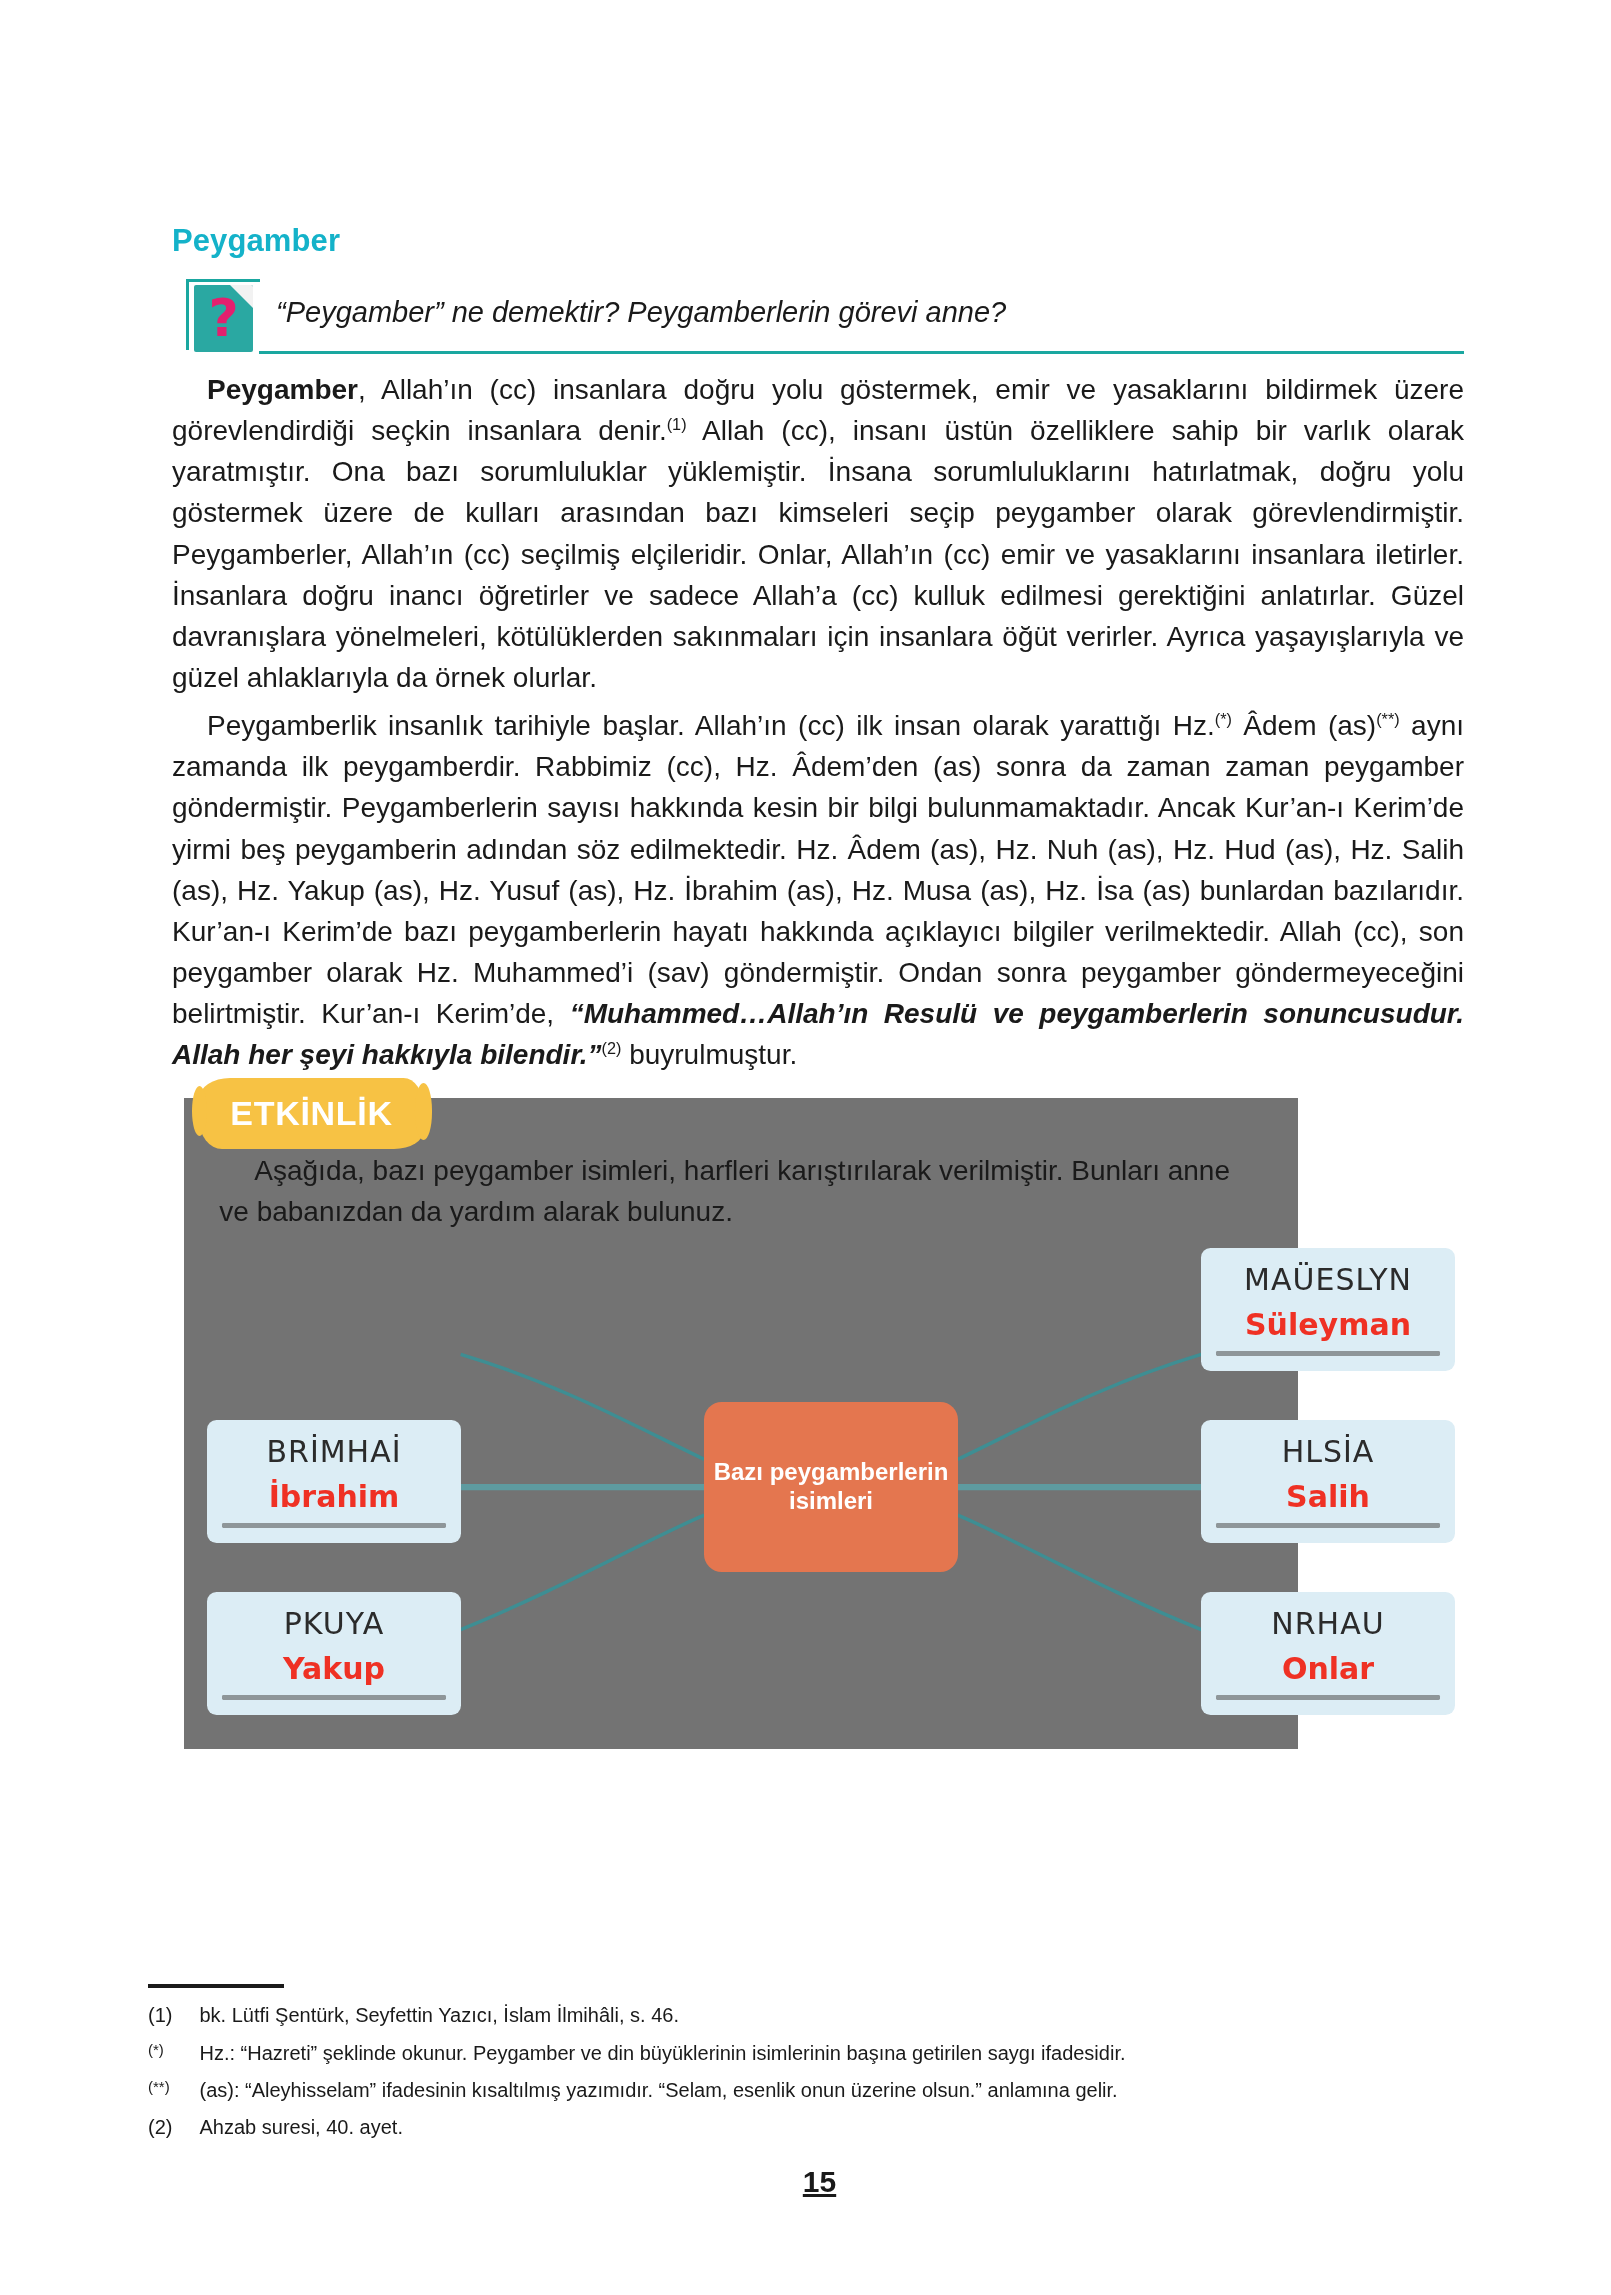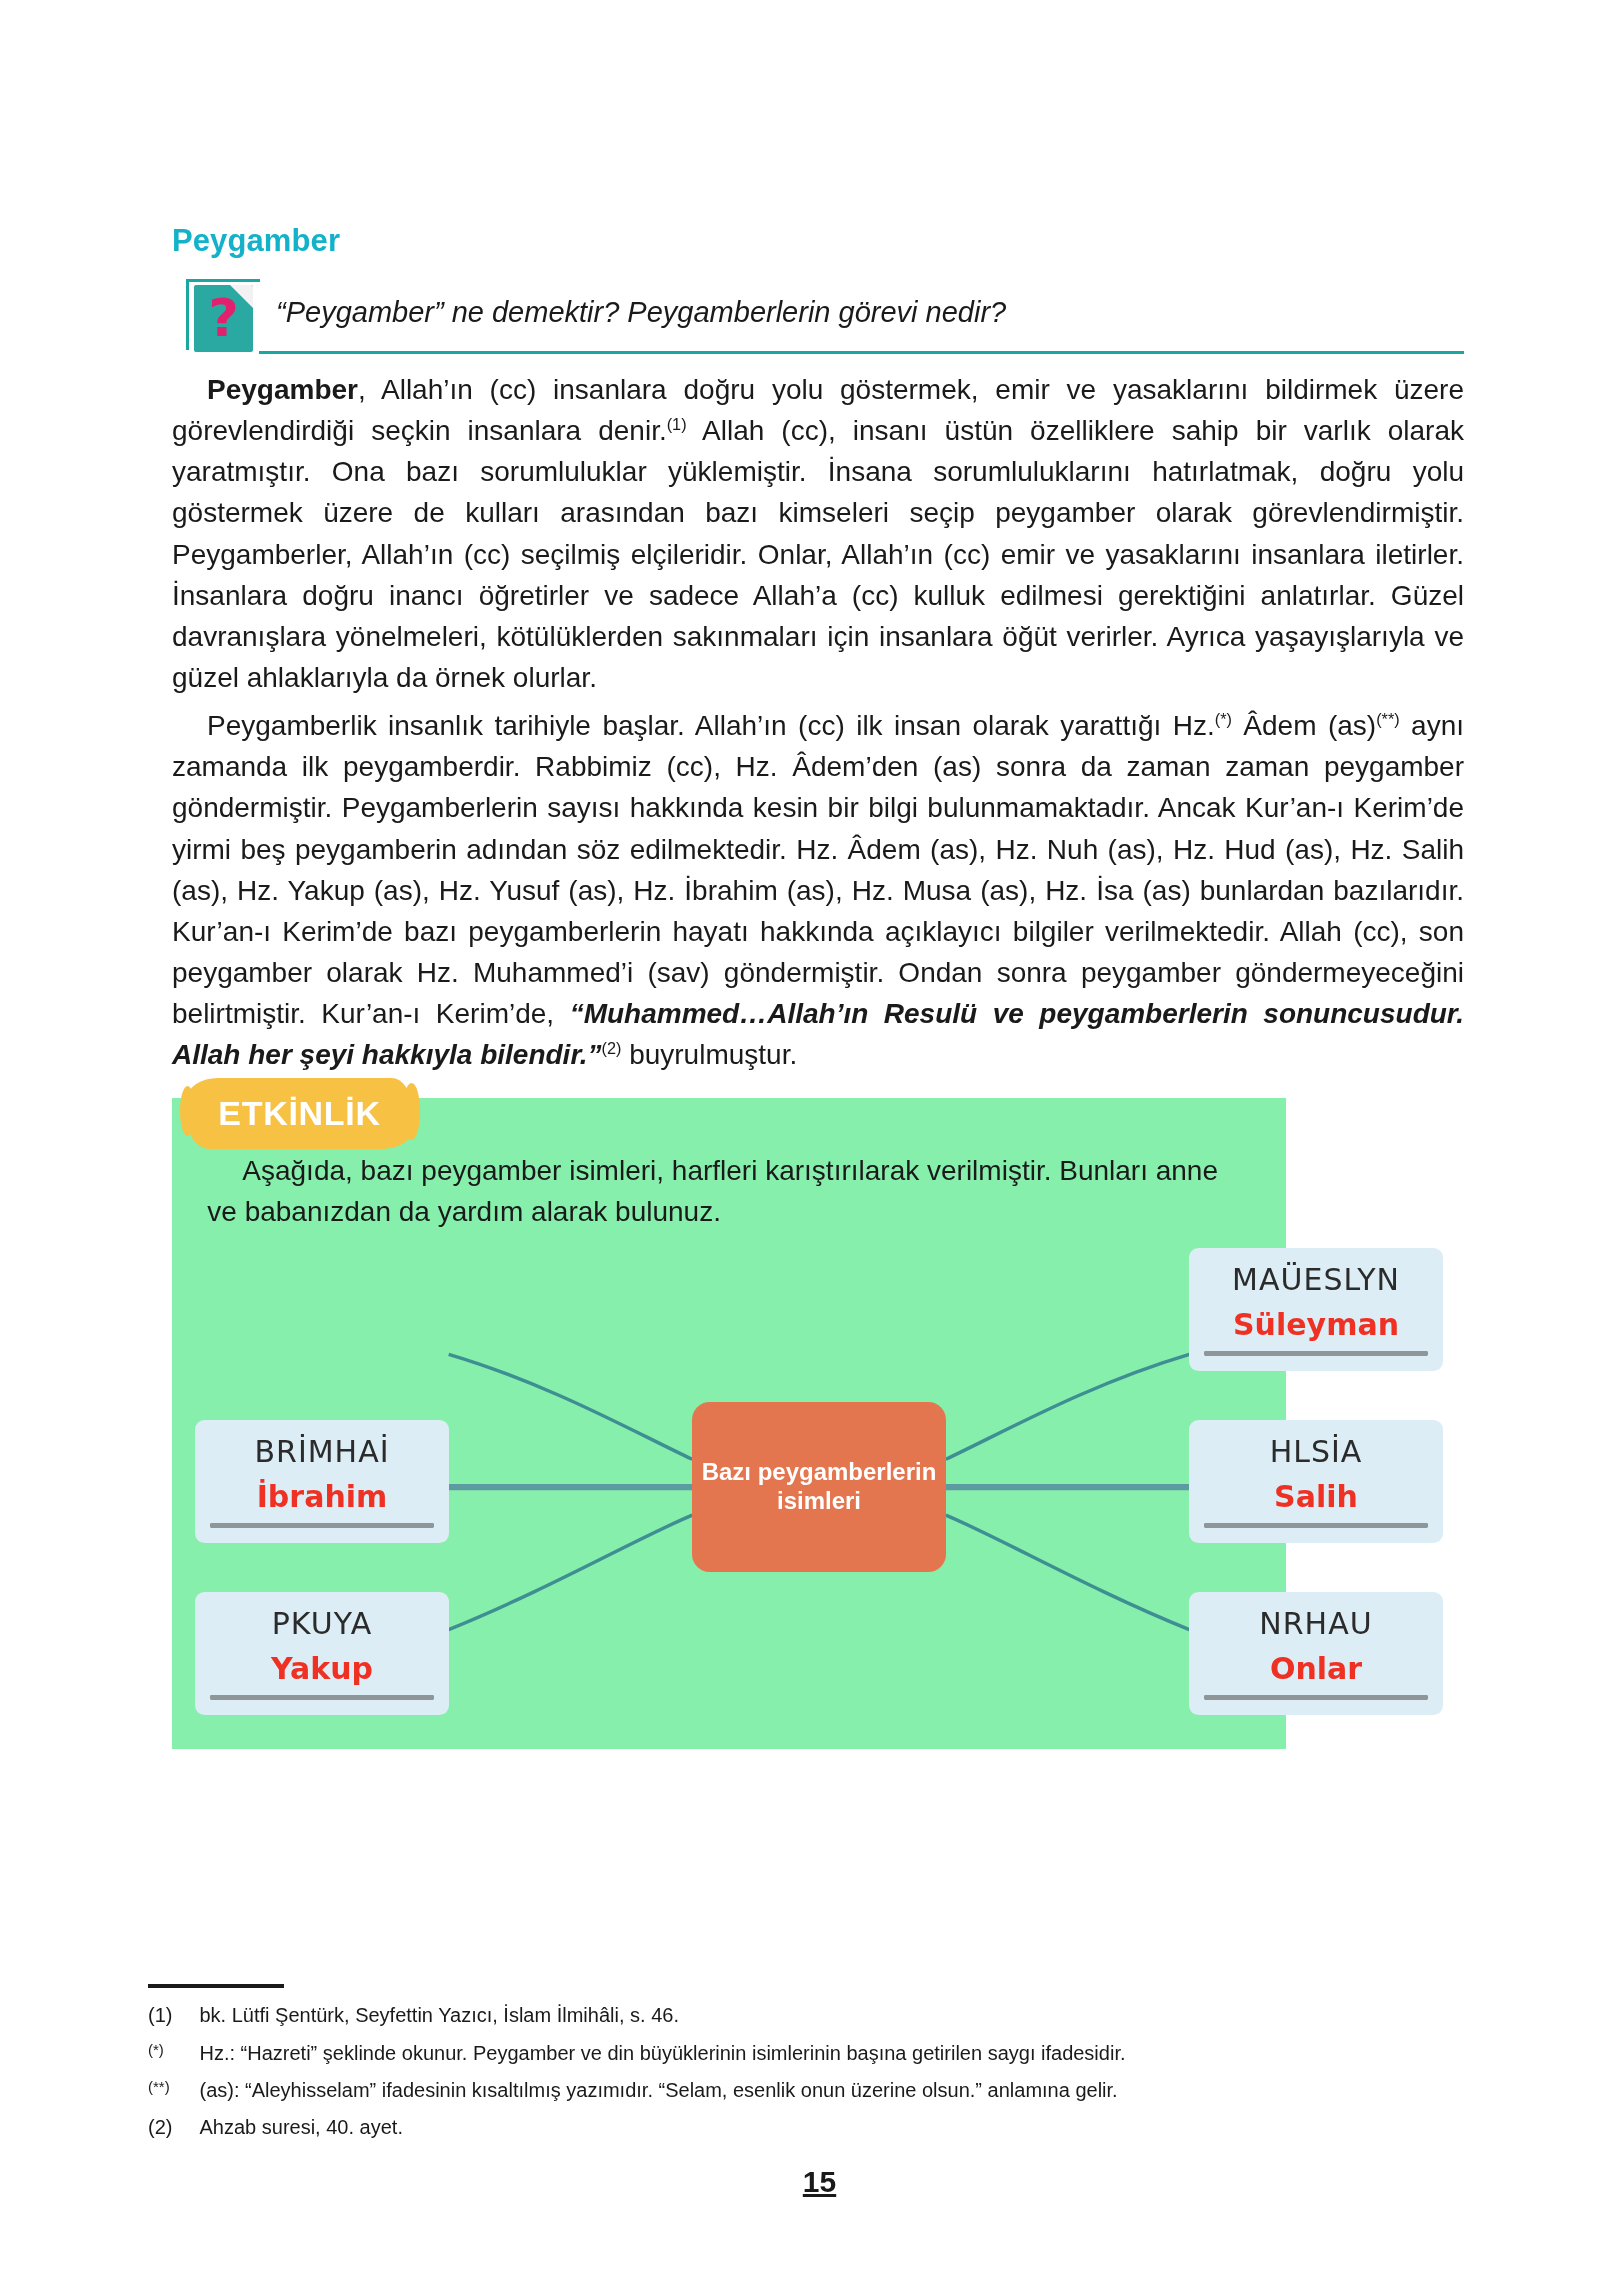--- a/index.html
+++ b/index.html
@@ -126,24 +126,25 @@
   }
   .quote-bi {
     font-weight: bold;
     font-style: italic;
   }
 
   
   .activity {
     position: relative;
     margin-top: 23px;
-    background: #86efac;
+    background: #737373;
     padding: 53px 23px 24.5px 23px;
     box-sizing: border-box;
     width: 1114px;
+    margin-left: 12px;
   }
   .etk-badge {
     position: absolute;
     left: 15px;
     top: -20.5px;
     width: 225px;
     height: 71px;
     background: #f7c244;
     border-radius: 31px 20.5px 30px 23px / 20.5px 31px 19px 30px;
     display: flex;
@@ -312,21 +313,21 @@
   <div class="content">
 
     <h1 class="section-title">Peygamber</h1>
 
     <div class="question-row">
       <div class="q-bracket"></div>
       <div class="q-icon">
         <div class="fold"></div>
         <div class="qmark">?</div>
       </div>
-      <div class="q-text">“Peygamber” ne demektir? Peygamberlerin görevi nedir?</div>
+      <div class="q-text">“Peygamber” ne demektir? Peygamberlerin görevi anne?</div>
       <div class="q-underline"></div>
     </div>
 
     <p class="body"><b>Peygamber</b><span>, Allah’ın (cc) insanlara doğru yolu göstermek, emir ve yasaklarını bildirmek üzere görevlendirdiği seçkin insanlara denir.</span><span class="sup">(1)</span><span> Allah (cc), insanı üstün özelliklere sahip bir varlık olarak yaratmıştır. Ona bazı sorumluluklar yüklemiştir. İnsana sorumluluklarını hatırlatmak, doğru yolu göstermek üzere de kulları arasından bazı kimseleri seçip peygamber olarak görevlendirmiştir. Peygamberler, Allah’ın (cc) seçilmiş elçileridir. Onlar, Allah’ın (cc) emir ve yasaklarını insanlara iletirler. İnsanlara doğru inancı öğretirler ve sadece Allah’a (cc) kulluk edilmesi gerektiğini anlatırlar. Güzel davranışlara yönelmeleri, kötülüklerden sakınmaları için insanlara öğüt verirler. Ayrıca yaşayışlarıyla ve güzel ahlaklarıyla da örnek olurlar.</span></p>
 
     <p class="body"><span>Peygamberlik insanlık tarihiyle başlar. Allah’ın (cc) ilk insan olarak yarattığı Hz.</span><span class="sup">(*)</span><span> Âdem (as)</span><span class="sup">(**)</span><span> aynı zamanda ilk peygamberdir. Rabbimiz (cc), Hz. Âdem’den (as) sonra da zaman zaman peygamber göndermiştir. Peygamberlerin sayısı hakkında kesin bir bilgi bulunmamaktadır. Ancak Kur’an-ı Kerim’de yirmi beş peygamberin adından söz edilmektedir. Hz. Âdem (as), Hz. Nuh (as), Hz. Hud (as), Hz. Salih (as), Hz. Yakup (as), Hz. Yusuf (as), Hz. İbrahim (as), Hz. Musa (as), Hz. İsa (as) bunlardan bazılarıdır. Kur’an-ı Kerim’de bazı peygamberlerin hayatı hakkında açıklayıcı bilgiler verilmektedir. Allah (cc), son peygamber olarak Hz. Muhammed’i (sav) göndermiştir. Ondan sonra peygamber göndermeyeceğini belirtmiştir. Kur’an-ı Kerim’de, </span><span class="quote-bi">“Muhammed…Allah’ın Resulü ve peygamberlerin sonuncusudur. Allah her şeyi hakkıyla bilendir.”</span><span class="sup">(2)</span><span> buyrulmuştur.</span></p>
 
     <div class="activity">
 
       <div class="etk-badge">

